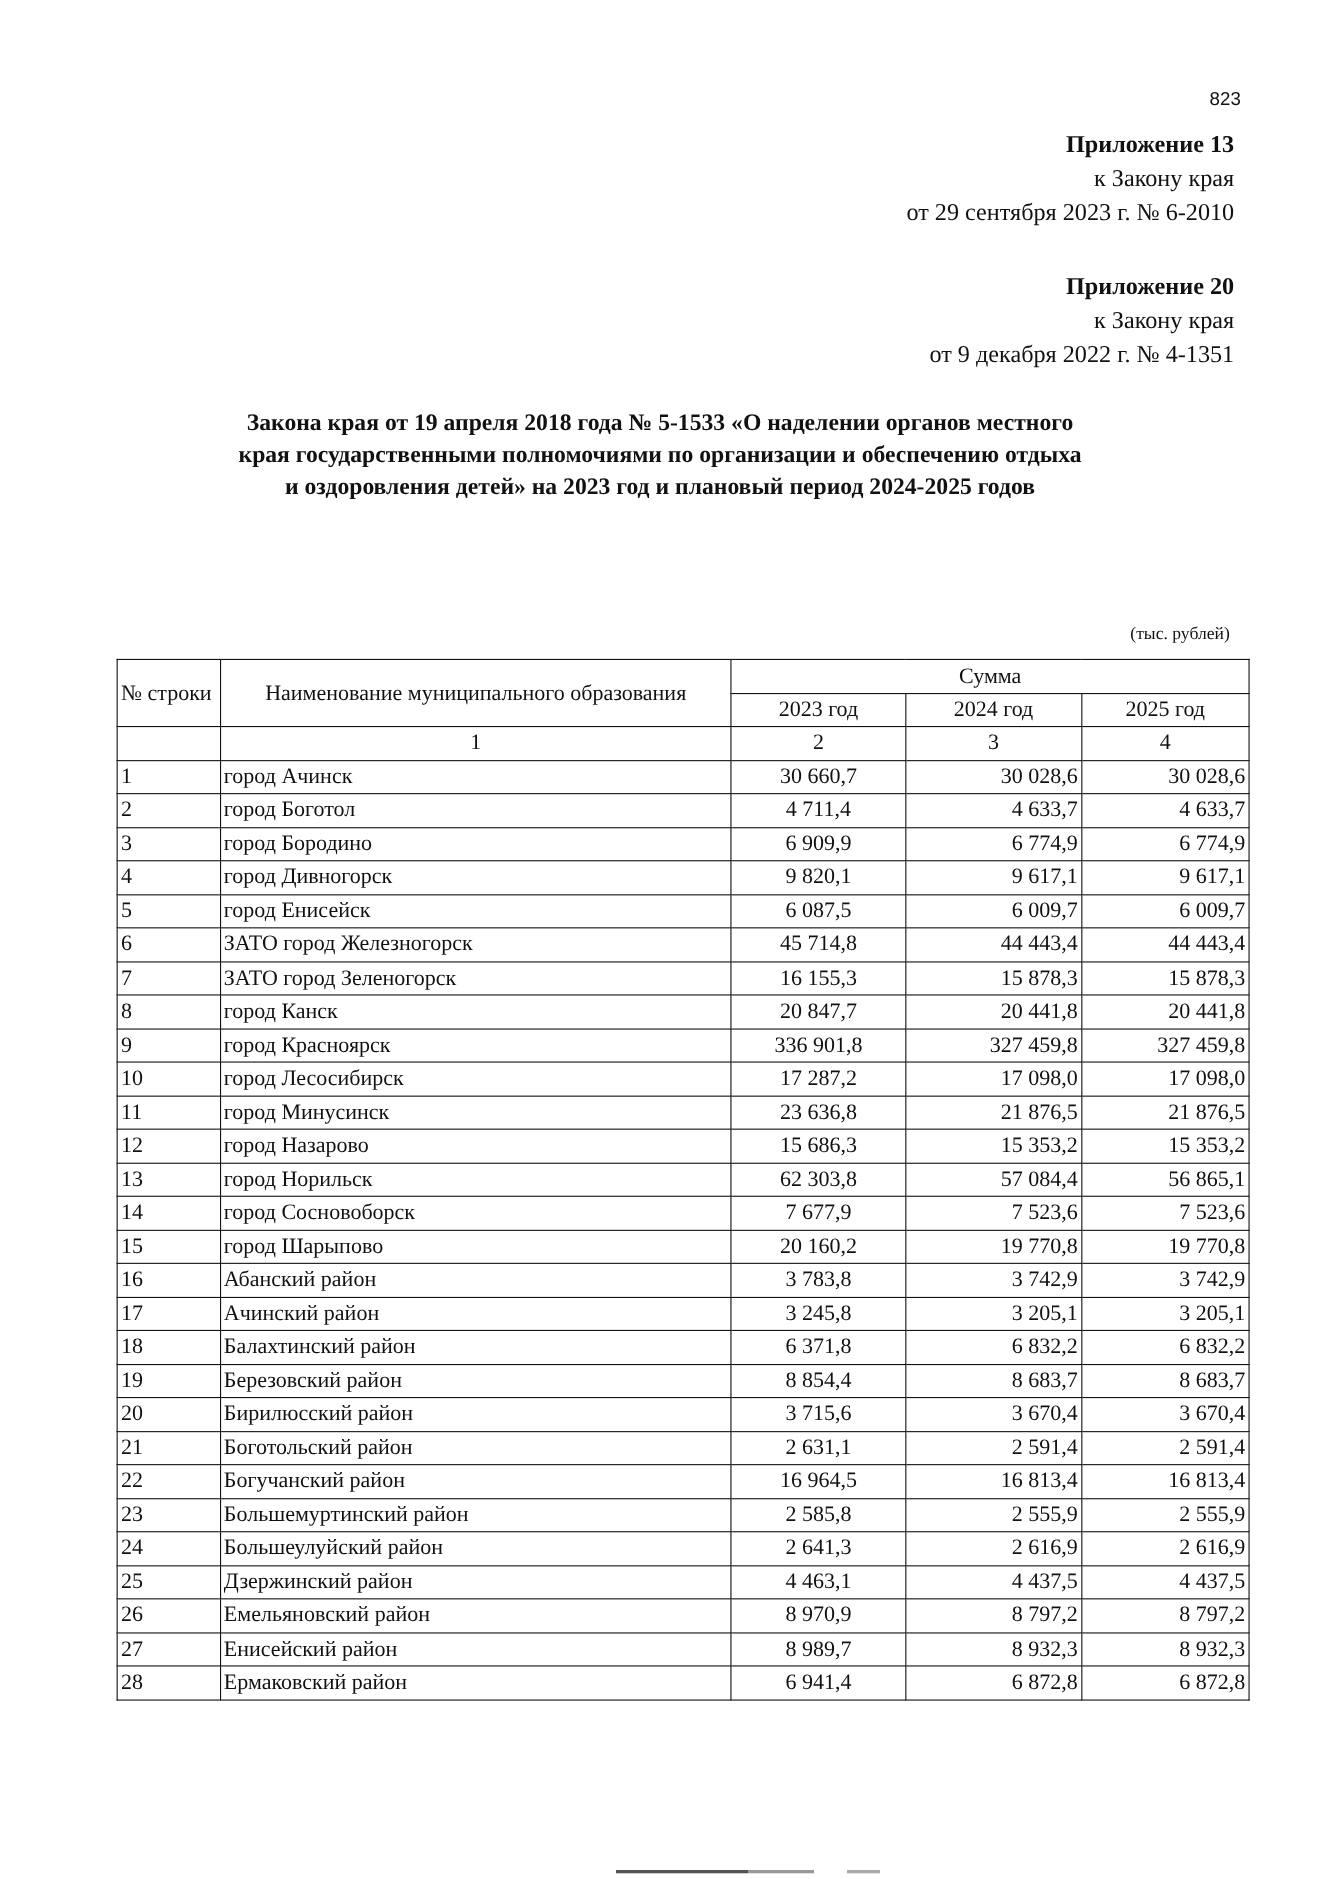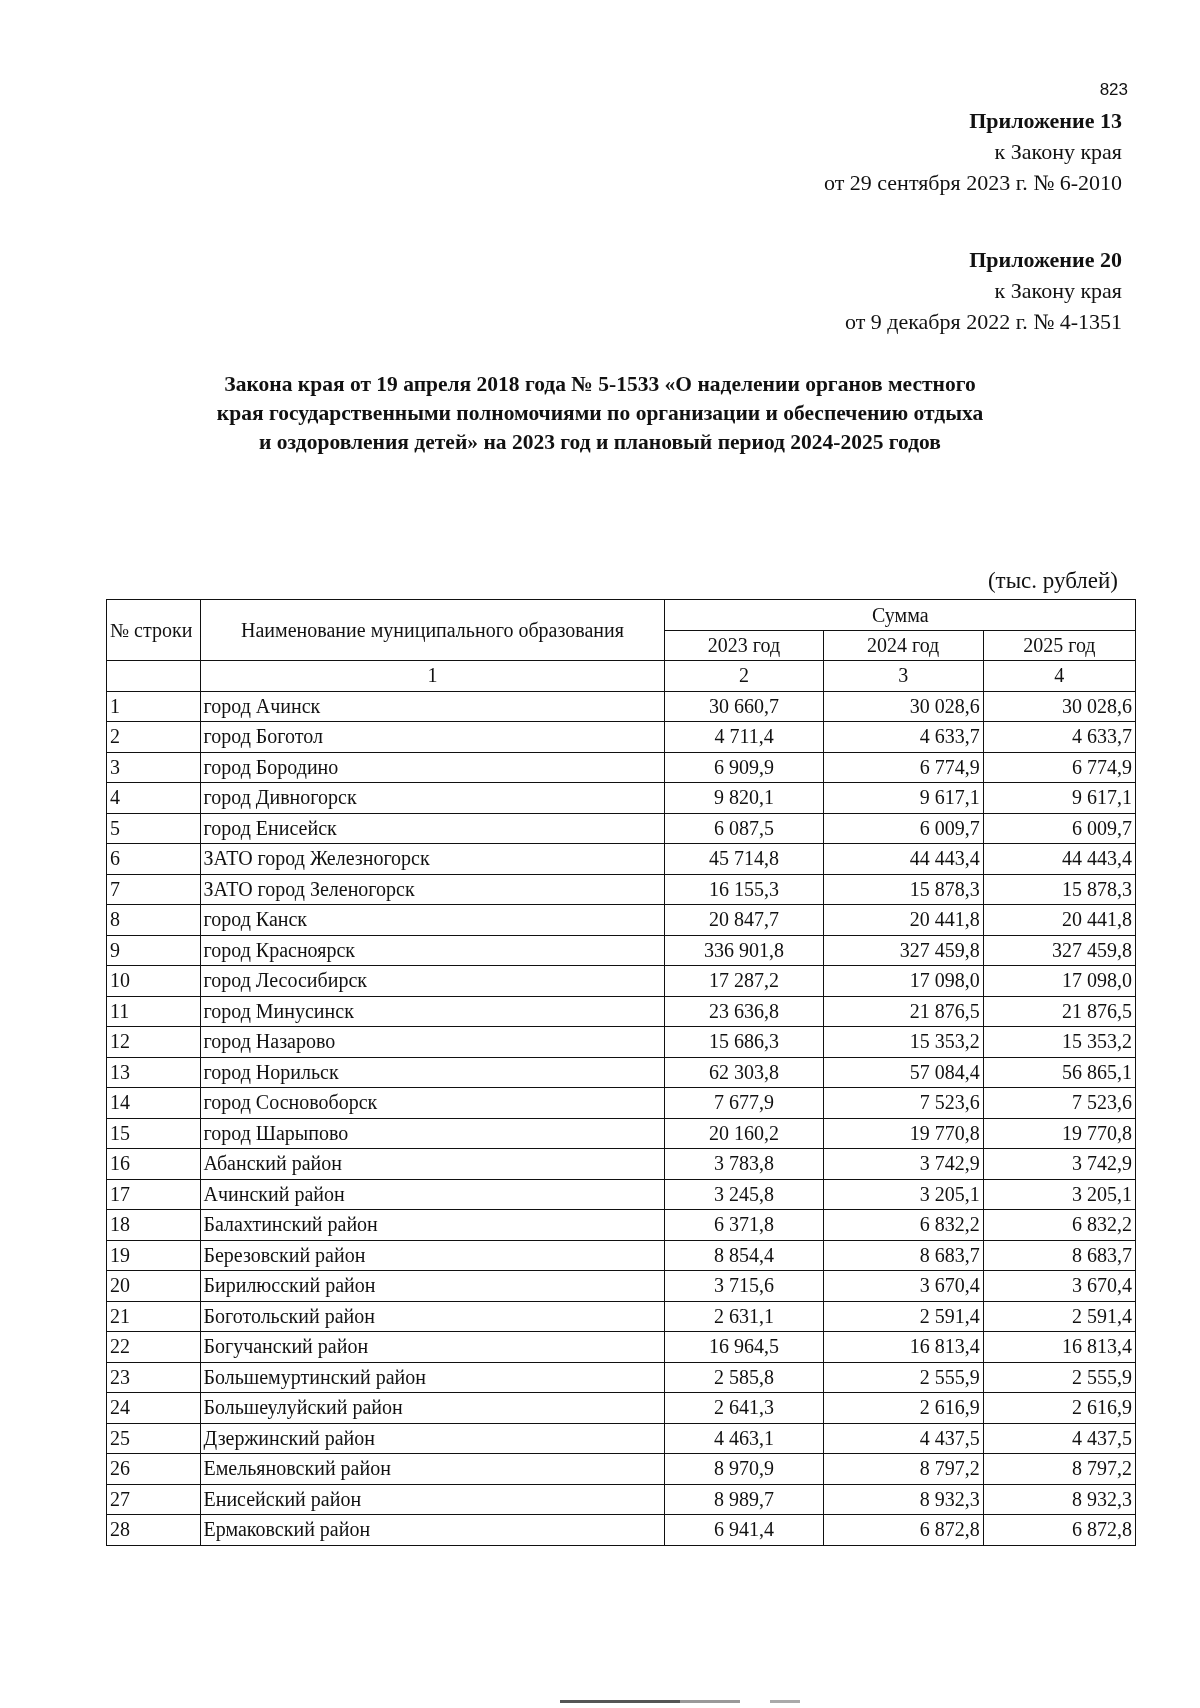--- a/index.html
+++ b/index.html
@@ -8,28 +8,28 @@
     font-family: "Liberation Serif", "DejaVu Serif", serif; color: #111;
   }
   .page-number {
     position: absolute; top: 80px; right: 72px;
     font-family: "Liberation Sans", "DejaVu Sans", sans-serif; font-size: 17px;
   }
   .appendix {
     position: absolute; right: 78px; text-align: right; font-size: 22px; line-height: 31px;
   }
   .appendix .title { font-weight: bold; }
-  .app1 { top: 105px; }
+  .app1 { top: 115px; }
   .app2 { top: 244px; }
   .doc-title {
     position: absolute; top: 370px; left: 100px; width: 1000px;
     text-align: center; font-weight: bold; font-size: 21.5px; line-height: 29px;
   }
   .units {
-    position: absolute; top: 568px; right: 82px; font-size: 23px;
+    position: absolute; top: 568px; right: 82px; font-size: 16px;
   }
   table.data {
     position: absolute; top: 599px; left: 106px; width: 1030px;
     border-collapse: collapse; font-size: 20px;
   }
   table.data td, table.data th {
     border: 1.5px solid #111; padding: 0 3px; height: 29.5px; font-weight: normal;
   }
   table.data th { line-height: 26px; }
   .c-no { width: 87px; text-align: left; }

